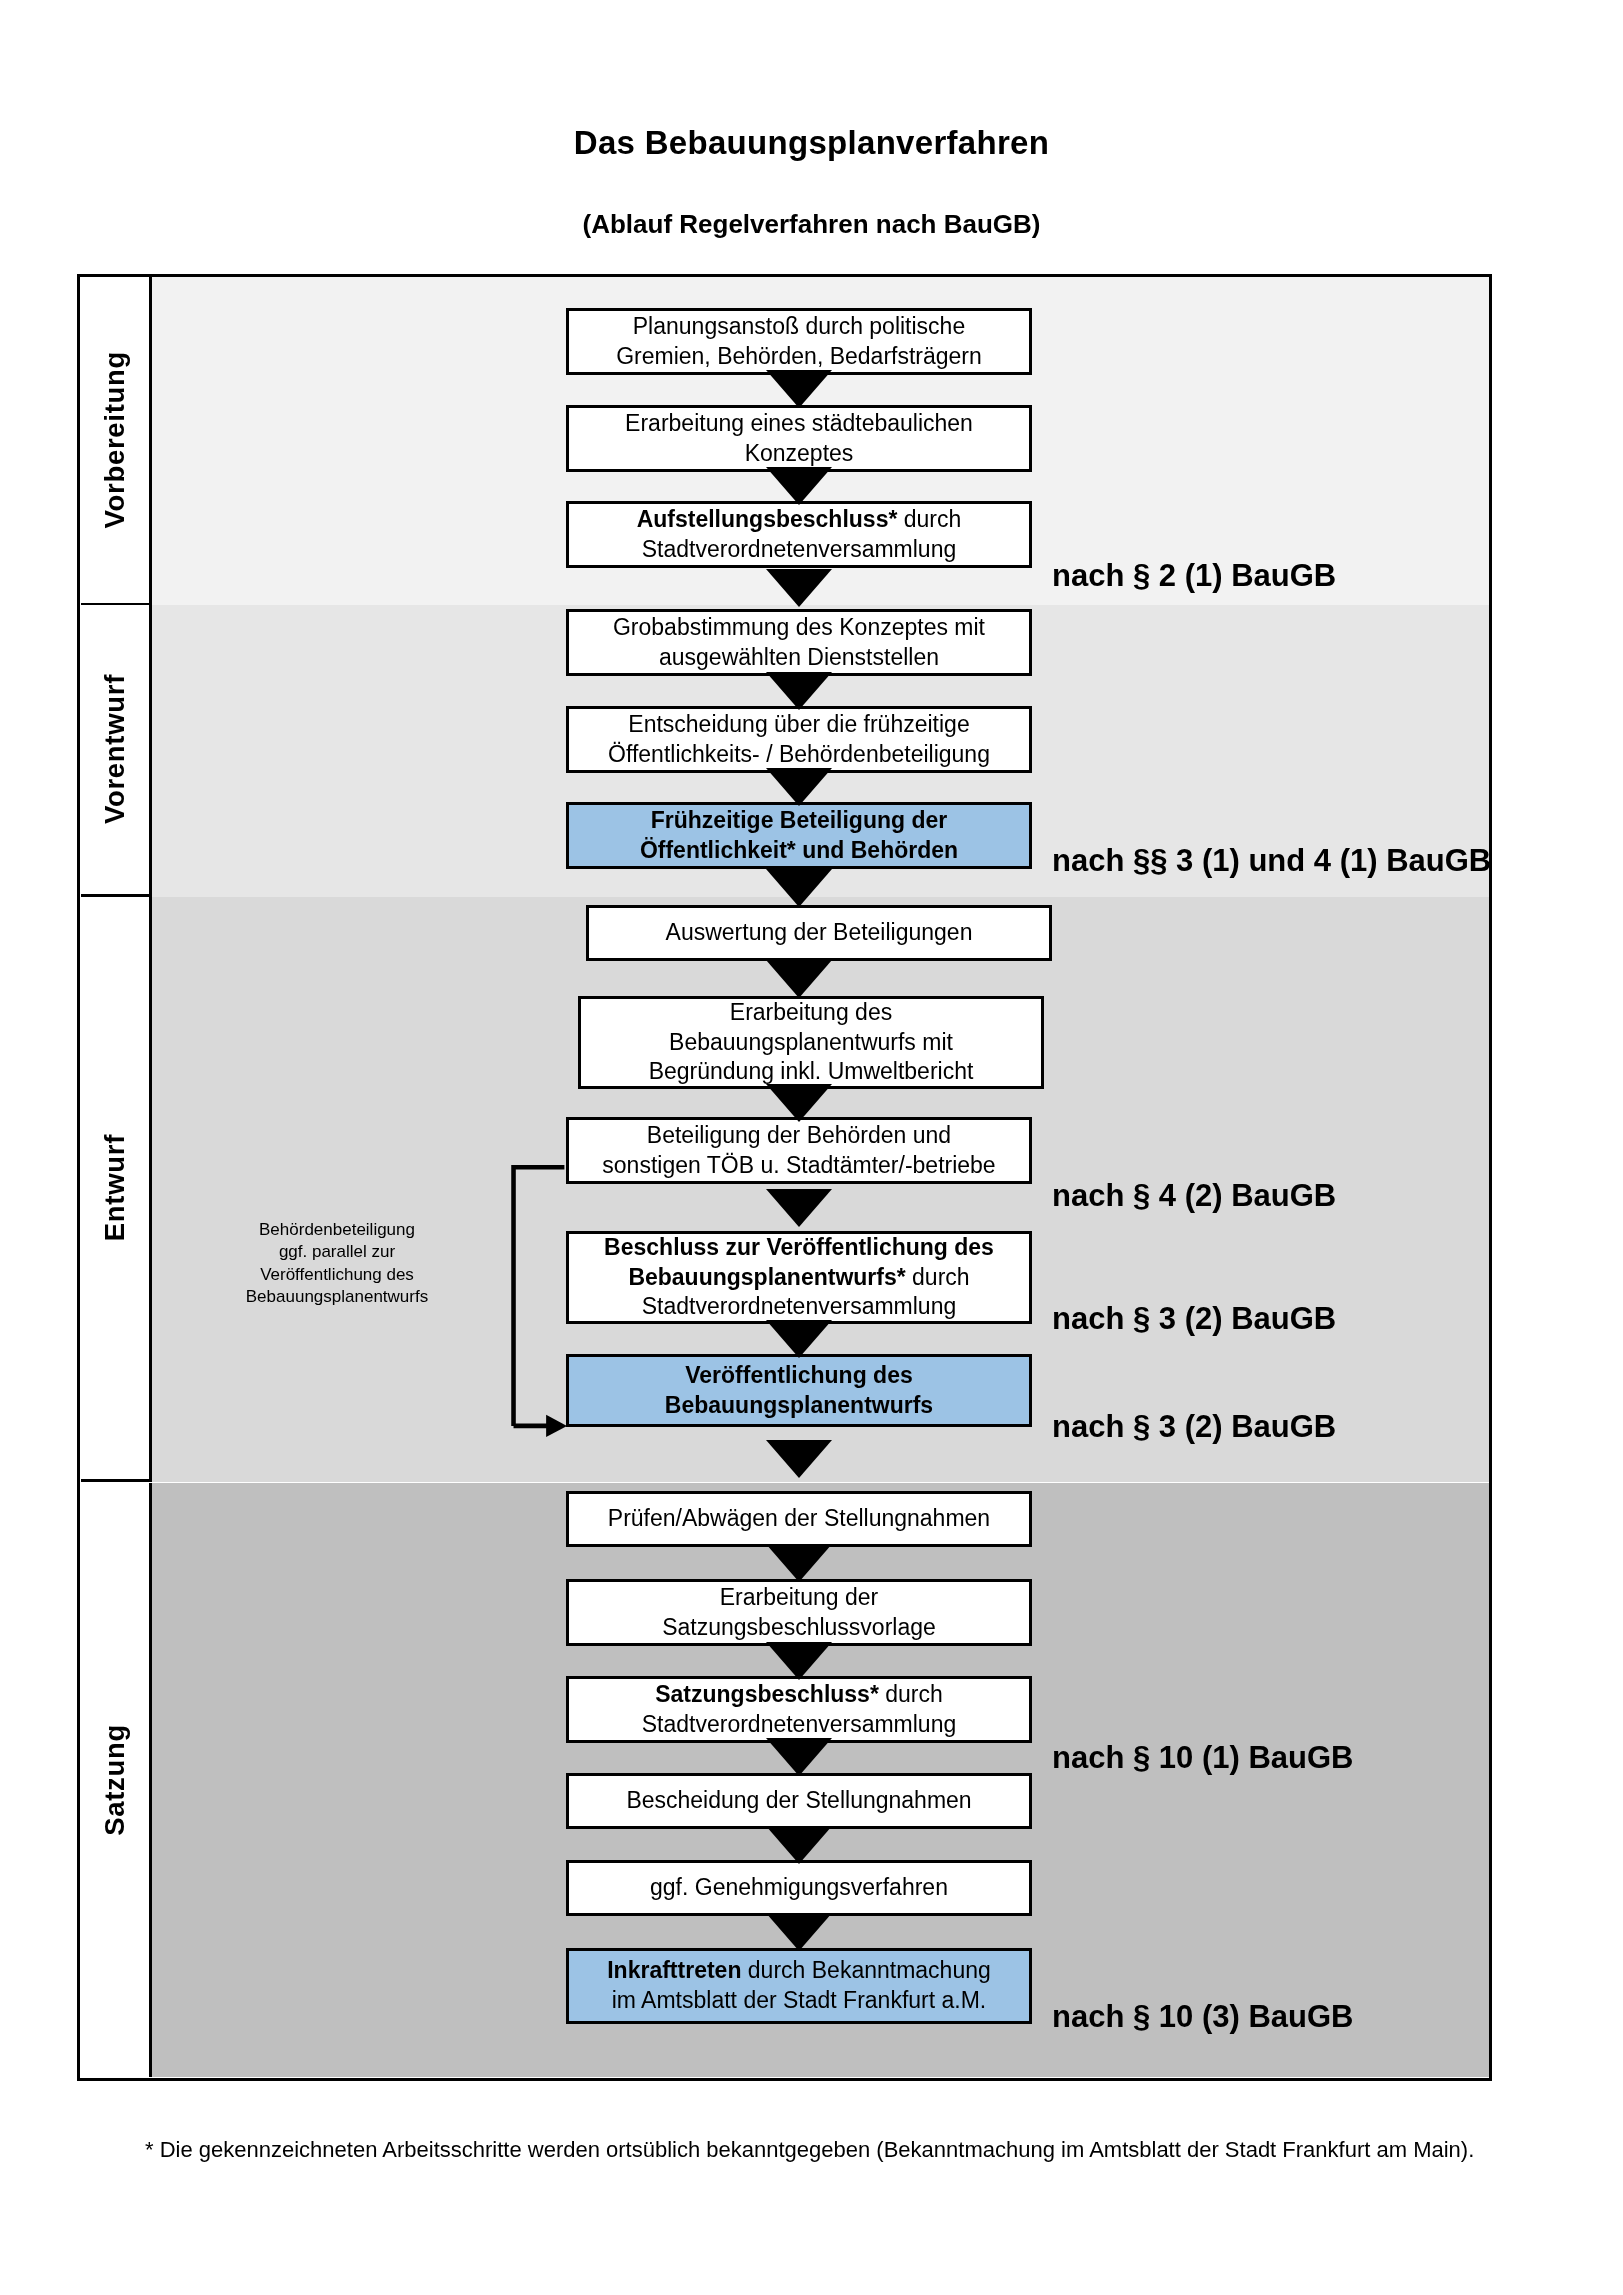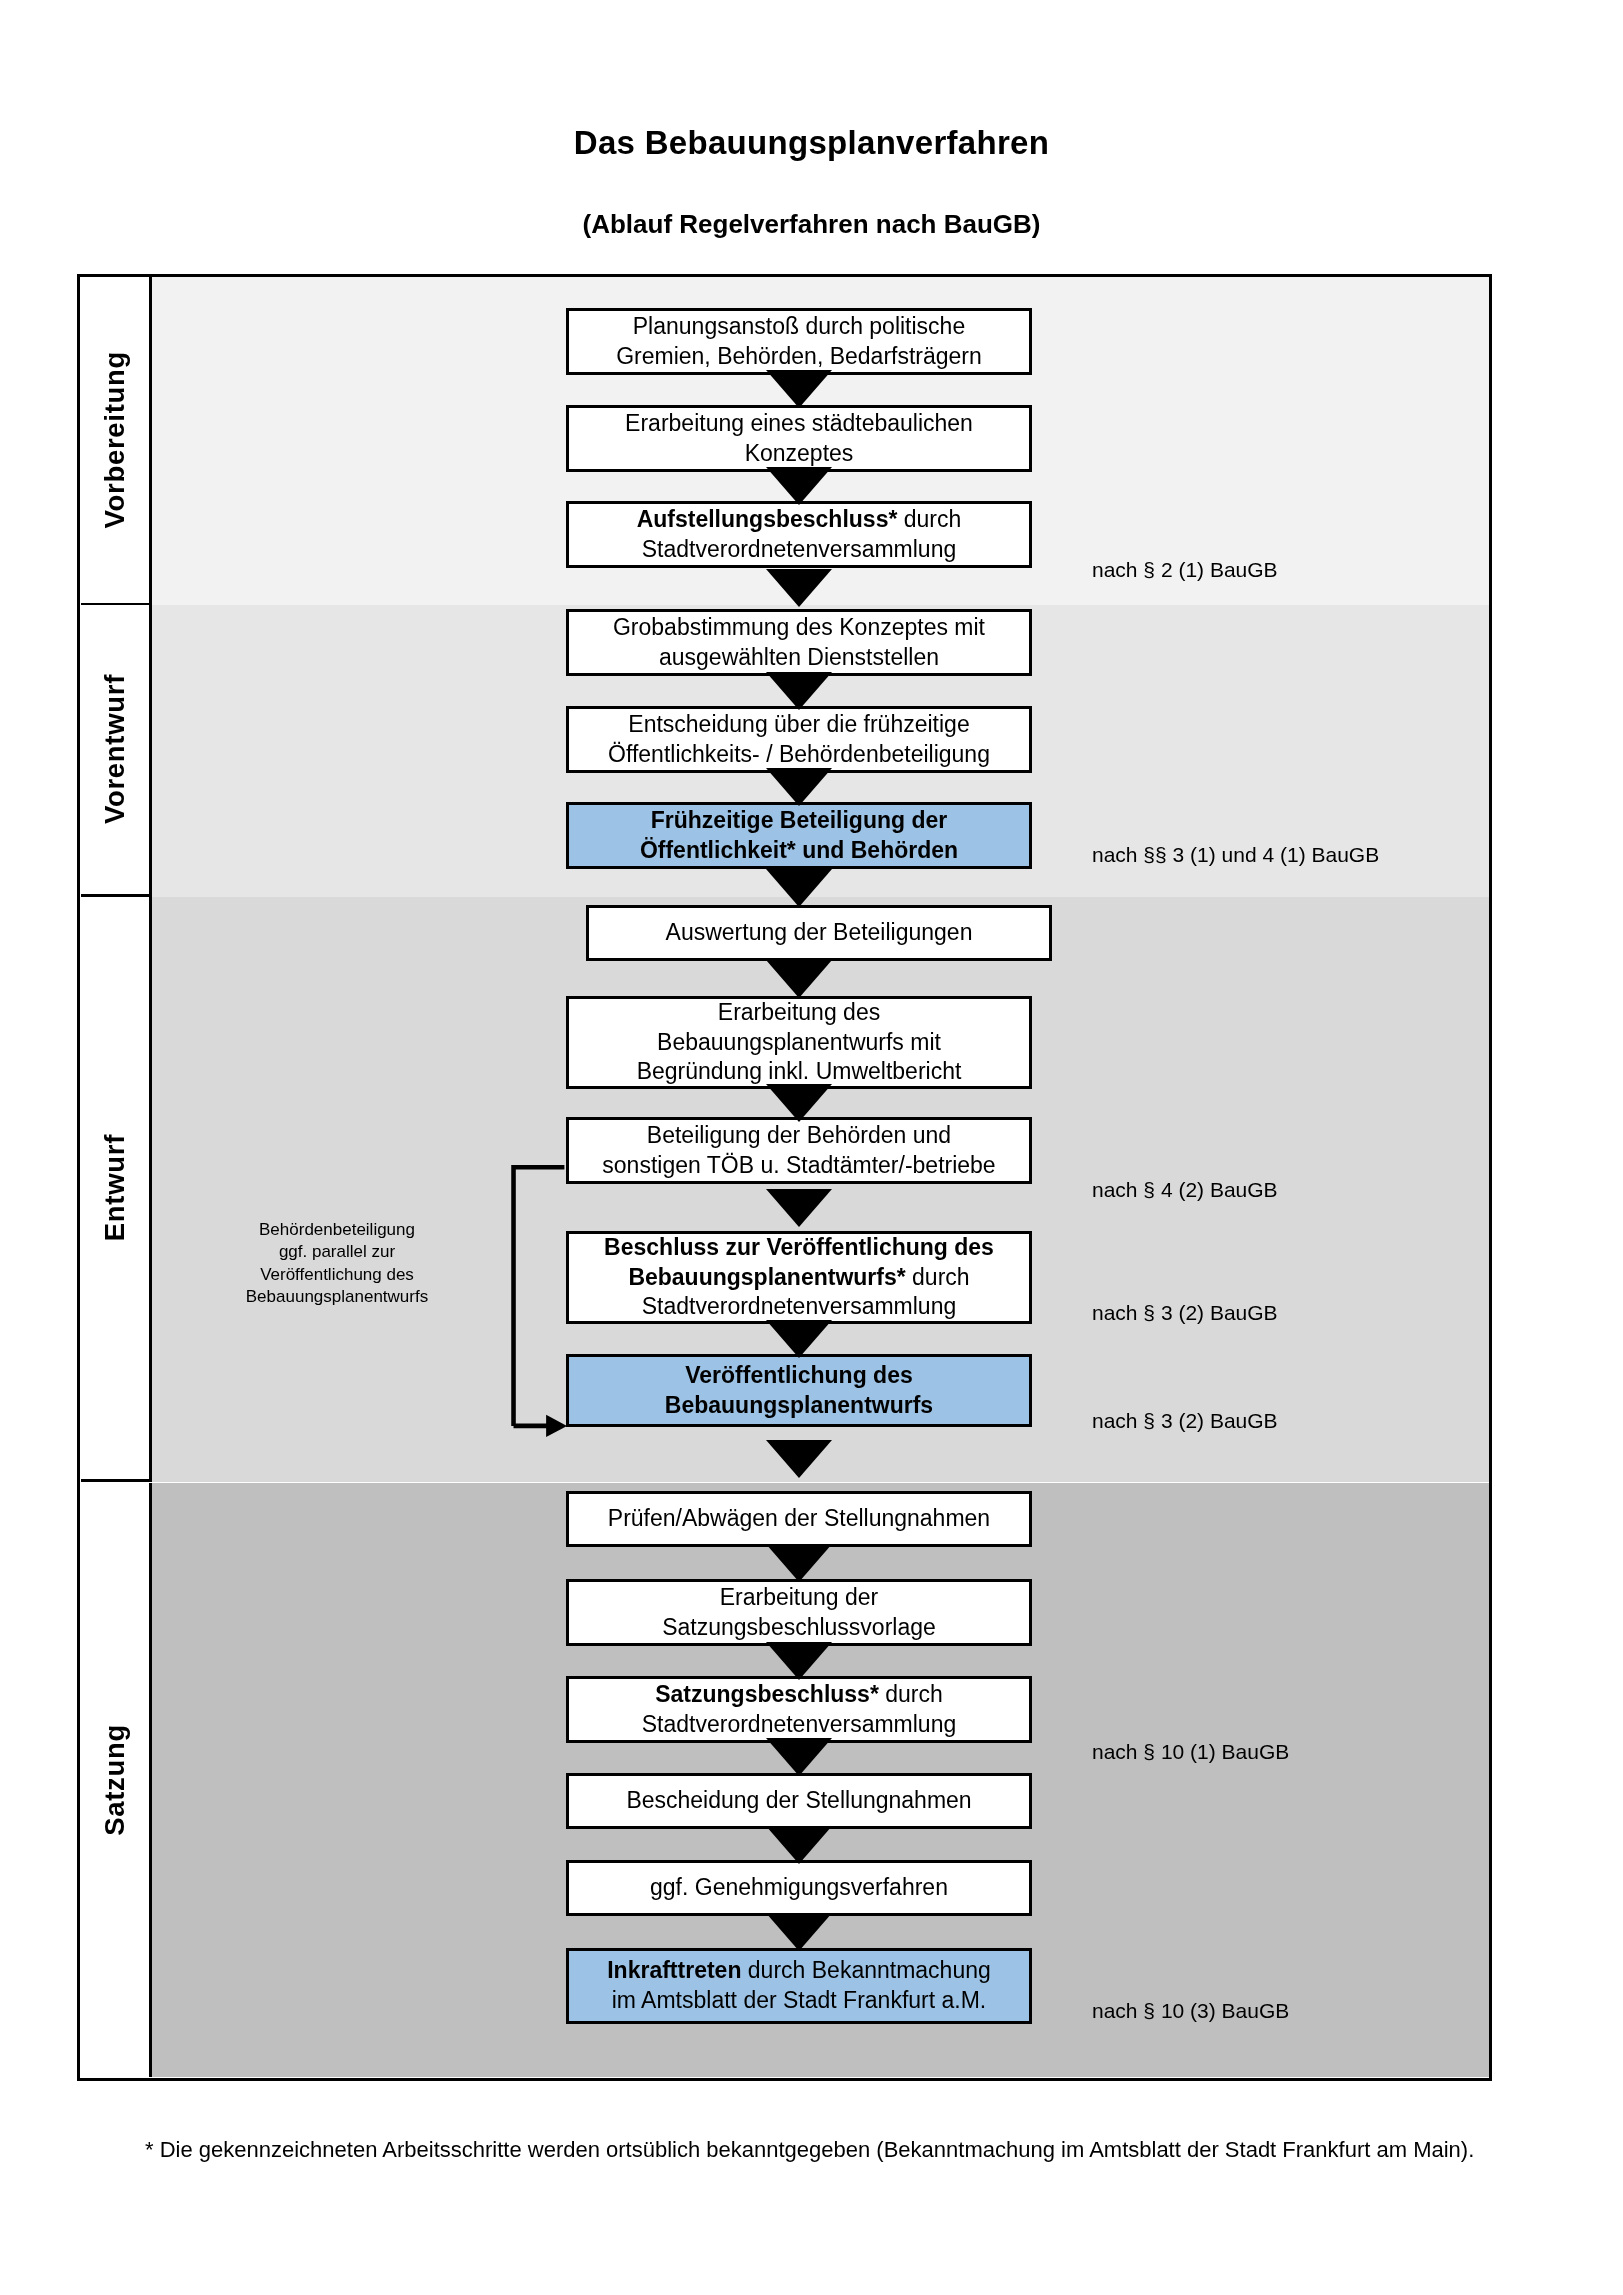--- a/index.html
+++ b/index.html
@@ -104,24 +104,25 @@
     width: 0; height: 0;
     border-left: 33px solid transparent;
     border-right: 33px solid transparent;
     border-top: 38px solid #000;
     z-index: 6;
   }
 
   
   .legal {
     position: absolute;
-    left: 1092px;
-    font-size: 21px;
+    left: 1052px;
+    font-size: 31px;
     white-space: nowrap;
     z-index: 3;
+    font-weight: bold;
   }
 
   
   #sidenote {
     position: absolute;
     left: 183px;
     top: 1219px;
     width: 308px;
     text-align: center;
     font-size: 17px;
@@ -216,21 +217,21 @@
 <div class="arrow" style="top: 768px; left: 766px;"></div>
 <div class="node blue" style="top: 802px; height: 67px;">
     <span class="ln"><span class="b">Frühzeitige Beteiligung der</span></span>
     <span class="ln"><span class="b">Öffentlichkeit* und Behörden</span></span>
   </div>
 <div class="arrow" style="top: 869px; left: 766px;"></div>
 <div class="node" style="top: 905px; height: 56px; margin-left: 20px;">
     <span class="ln"><span>Auswertung der Beteiligungen</span></span>
   </div>
 <div class="arrow" style="top: 960px; left: 766px;"></div>
-<div class="node" style="top: 996px; height: 93px;">
+<div class="node" style="top: 996px; height: 93px; margin-left: 12px;">
     <span class="ln"><span>Erarbeitung des</span></span>
     <span class="ln"><span>Bebauungsplanentwurfs mit</span></span>
     <span class="ln"><span>Begründung inkl. Umweltbericht</span></span>
   </div>
 <div class="arrow" style="top: 1084px; left: 766px;"></div>
 <div class="node" style="top: 1117px; height: 67px;">
     <span class="ln"><span>Beteiligung der Behörden und</span></span>
     <span class="ln"><span>sonstigen TÖB u. Stadtämter/-betriebe</span></span>
   </div>
 <div class="arrow" style="top: 1189px; left: 766px;"></div>

